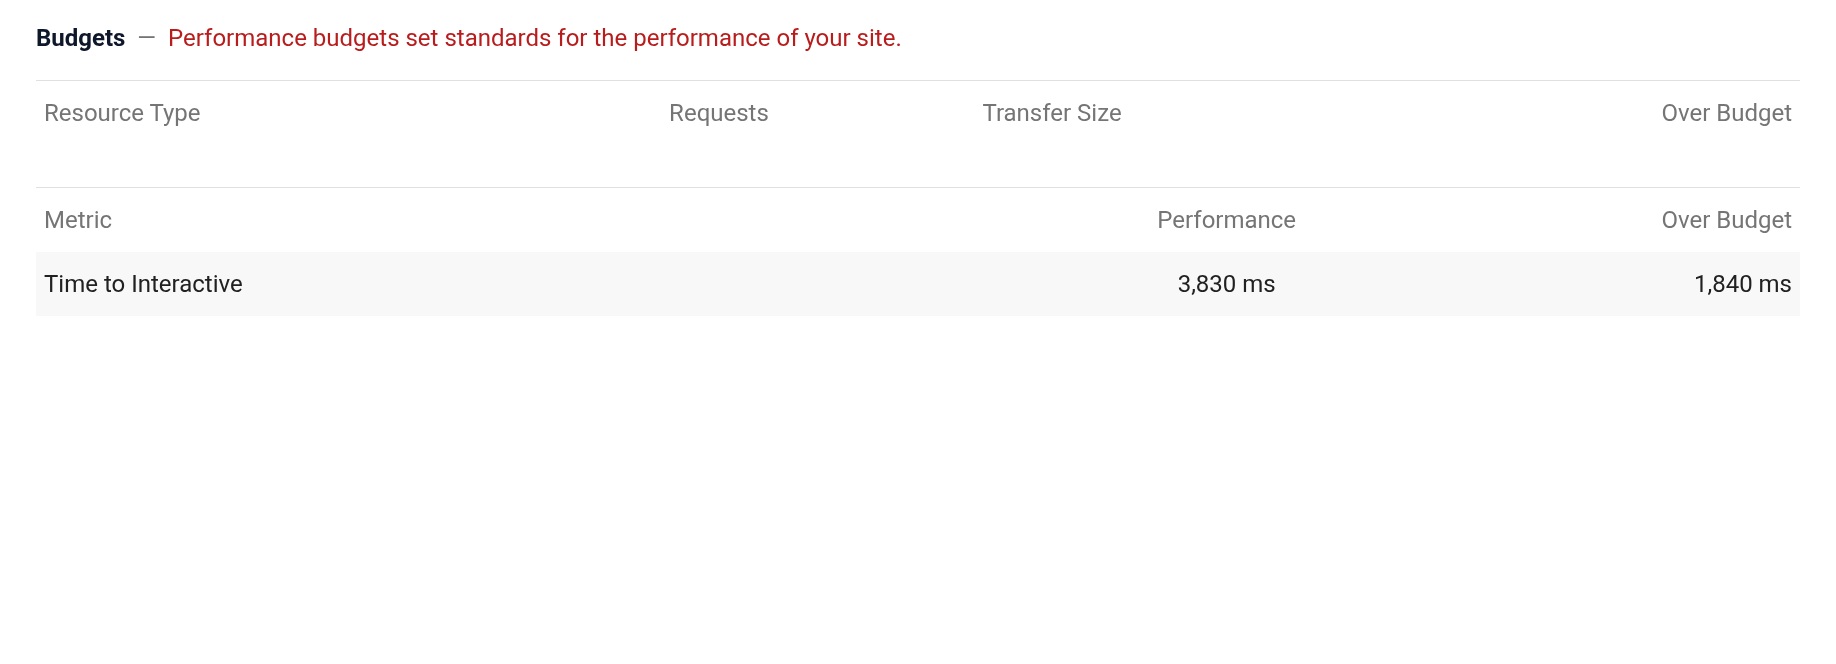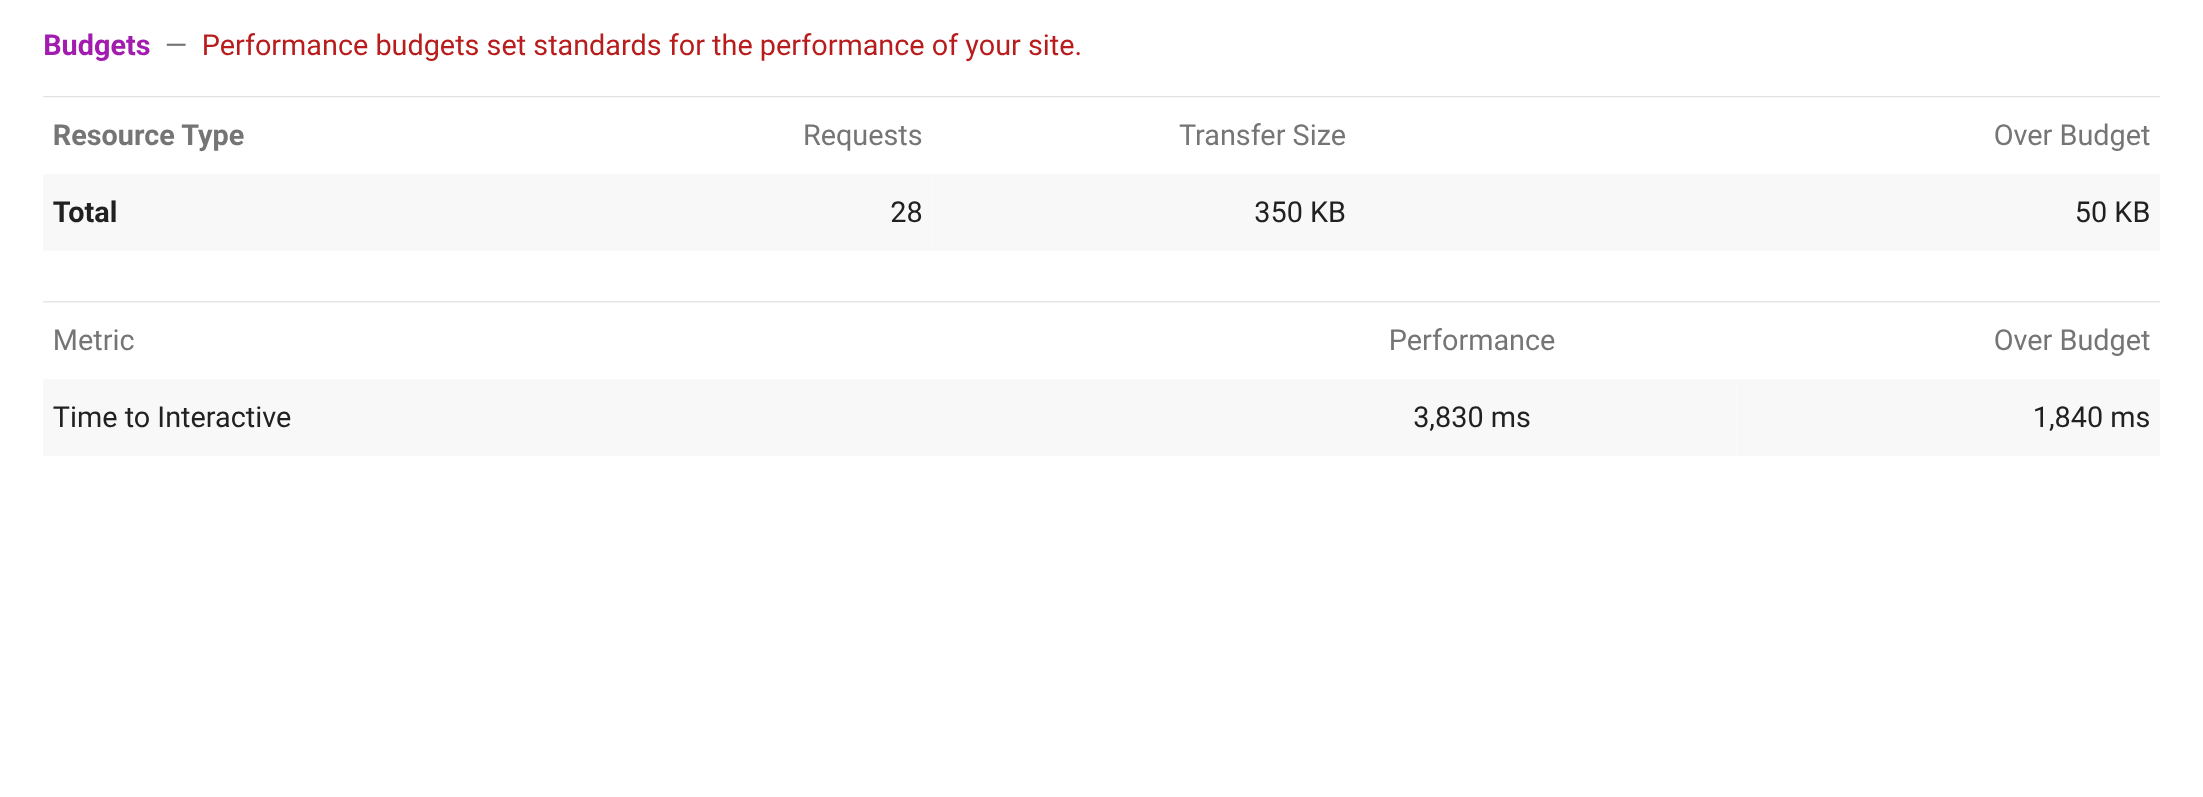--- a/index.html
+++ b/index.html
@@ -12,21 +12,21 @@
       background: #fff;
       padding: 24px 36px;
       color: #212121;
       font-size: 24px;
     }
     .header {
       margin-bottom: 28px;
     }
     .header-title {
       font-weight: 700;
-      color: #a21caf;
+      color: #0f172a;
       margin-top: 16px;
     }
     .header-sep {
       color: #757575;
       font-weight: 400;
       margin: 0 6px;
     }
     .header-desc {
       color: #b91c1c;
       font-weight: 400;
@@ -57,21 +57,21 @@
     }
     .table td:first-child {
       text-align: left;
     }
     .table tbody tr:nth-child(odd) {
       background: #f8f8f8;
     }
     .over-budget {
       color: #e53935;
     }
-    .table .col-resource { width: 28%; font-weight: bold; }
+    .table .col-resource { width: 28%; }
     .table .col-requests { width: 14%; }
     .table .col-transfer { width: 20%; }
     .table .col-extra { width: 20%; text-align: center; }
     .table .col-over { width: 18%; }
     .table2 .col-metric { width: 55%; }
     .table2 .col-measure { width: 25%; text-align: center; }
     .table2 .col-over2 { width: 20%; }
     .table2 td.col-measure { text-align: center; }
   </style>
 </head>
@@ -87,27 +87,20 @@
   <thead>
     <tr>
       <th class="col-resource">Resource Type</th>
       <th class="col-requests">Requests</th>
       <th class="col-transfer">Transfer Size</th>
       <th class="col-extra"></th>
       <th class="col-over">Over Budget</th>
     </tr>
   </thead>
   <tbody>
-    <tr>
-      <td class="col-resource">Total</td>
-      <td class="col-requests">28</td>
-      <td class="col-transfer">350 KB</td>
-      <td class="col-extra over-budget"></td>
-      <td class="col-over over-budget">50 KB</td>
-    </tr>
   </tbody>
 </table>
 
 <table class="table table2">
   <thead>
     <tr>
       <th class="col-metric" style="text-align:left">Metric</th>
       <th class="col-measure" style="text-align:center">Performance</th>
       <th class="col-over2">Over Budget</th>
     </tr>

